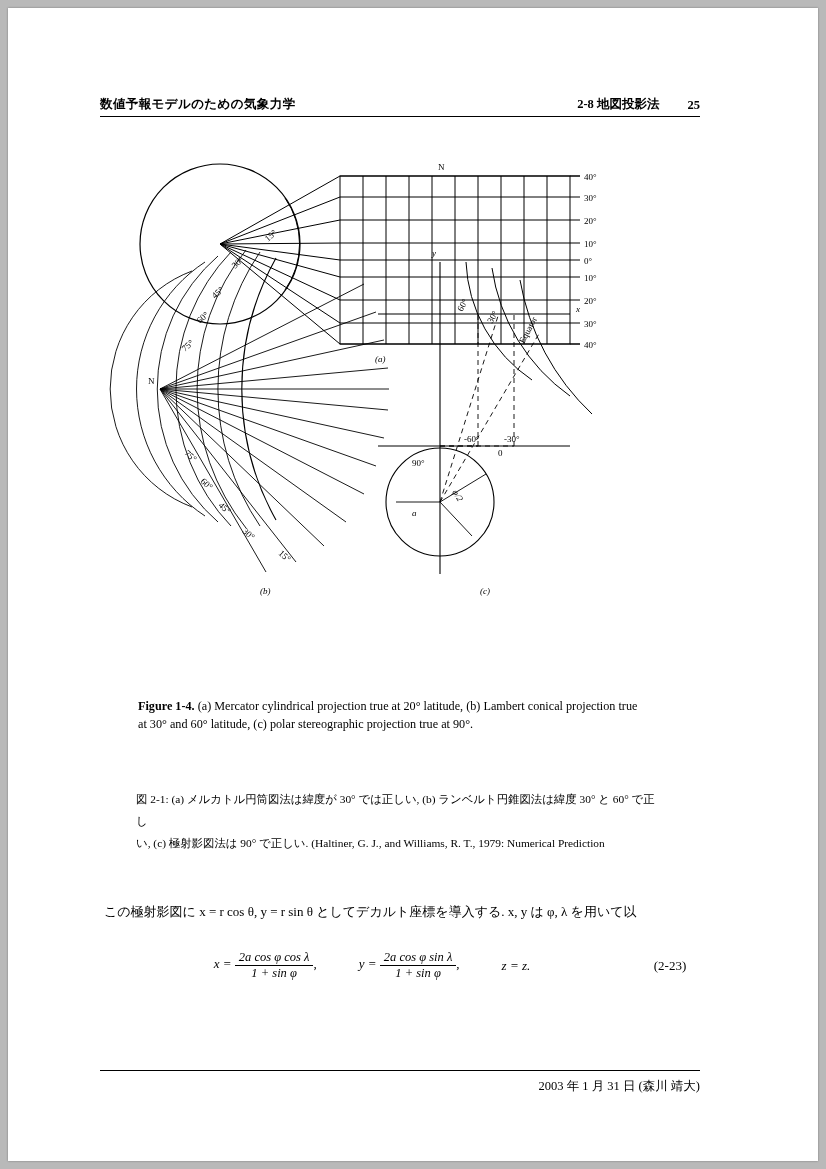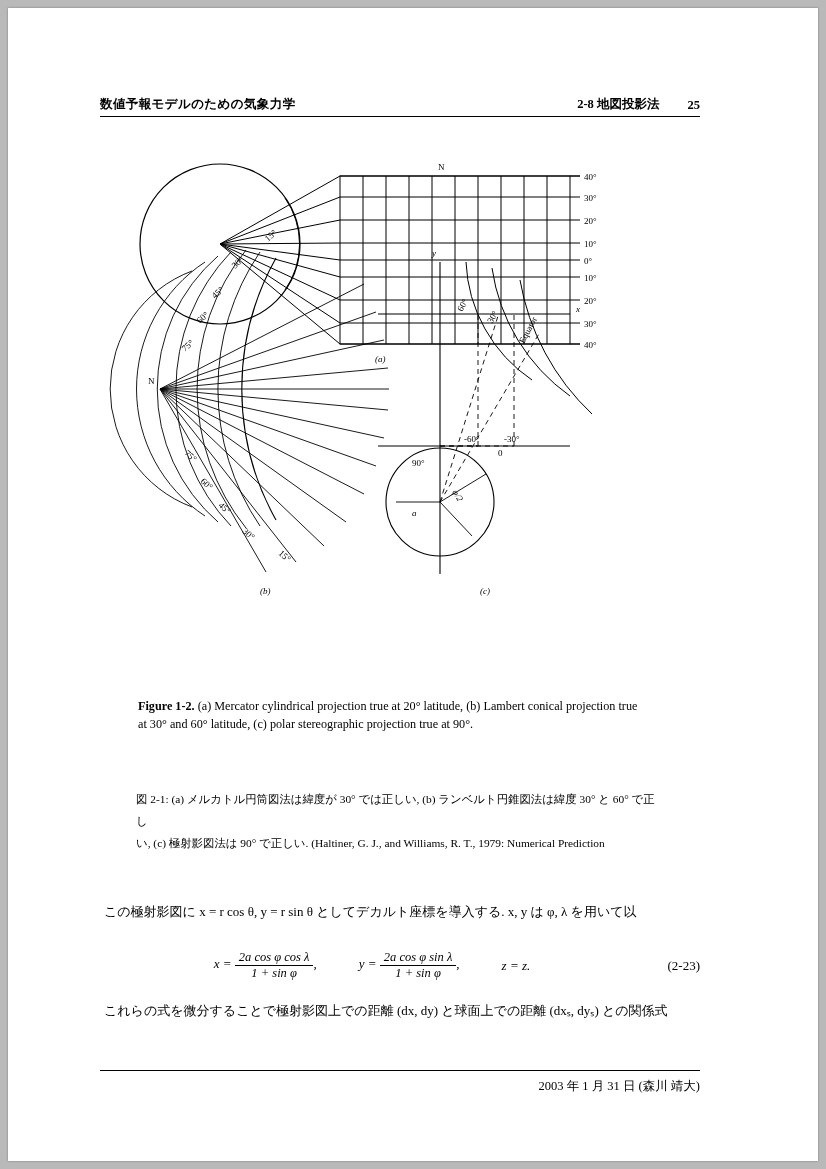--- a/index.html
+++ b/index.html
@@ -52,21 +52,21 @@
   .body1{
     position:absolute;left:96px;top:893px;width:596px;
     font-size:13px;line-height:1.75;color:#000;
   }
   .eqline{
     position:absolute;left:96px;top:942px;width:596px;
     font-size:13px;color:#000;
     display:flex;align-items:center;
   }
   .eqbox{flex:1;display:flex;justify-content:center;align-items:center;gap:42px;}
-  .eqno{width:60px;text-align:right;font-size:13px;}
+  .eqno{width:60px;text-align:center;font-size:13px;}
   .body2{
     position:absolute;left:96px;top:992px;width:600px;
     font-size:13px;line-height:1.75;color:#000;
   }
   .frac{display:inline-block;vertical-align:middle;text-align:center;font-style:italic;}
   .frac .num{display:block;padding:0 4px;font-size:12.5px;}
   .frac .den{display:block;border-top:1px solid #000;padding:0 4px;font-size:12.5px;}
   .it{font-style:italic;}
 </style>
 </head>
@@ -221,21 +221,21 @@
         <text x="312" y="332">90°</text>
         <text x="352" y="358" transform="rotate(58 352 358)" font-style="italic">φ/2</text>
         <text x="312" y="382" font-style="italic">a</text>
         <text x="398" y="322">0</text>
         <text x="380" y="460" font-style="italic">(c)</text>
       </g>
     </svg>
   </div>
 
   <div class="cap-en">
-    <b>Figure 1-2.</b><span> (a) Mercator cylindrical projection true at 20° latitude, (b) Lambert conical projection true at 30° and 60° latitude, (c) polar stereographic projection true at 90°.</span>
+    <b>Figure 1-4.</b><span> (a) Mercator cylindrical projection true at 20° latitude, (b) Lambert conical projection true at 30° and 60° latitude, (c) polar stereographic projection true at 90°.</span>
   </div>
 
   <div class="cap-jp">
     <div>図 2-1: (a) メルカトル円筒図法は緯度が 30° では正しい, (b) ランベルト円錐図法は緯度 30° と 60° で正し</div>
     <div>い, (c) 極射影図法は 90° で正しい. (Haltiner, G. J., and Williams, R. T., 1979: Numerical Prediction</div>
   </div>
 
   <div class="body1">
     <div>この極射影図に x = r cos θ, y = r sin θ としてデカルト座標を導入する. x, y は φ, λ を用いて以</div>
   </div>
@@ -254,18 +254,17 @@
         <span class="frac">
           <span class="num">2a cos φ sin λ</span>
           <span class="den">1 + sin φ</span>
         </span><span>,</span>
       </span>
       <span class="it">z = z.</span>
     </div>
     <div class="eqno">(2-23)</div>
   </div>
 
-  <div class="body2">これらの式を微分することで極射影図上での距離 (dx, dy) と球面上での距離 (dxₛ, dyₛ) との関係式</div>
 
   <div class="foot-rule"></div>
   <div class="foot">2003 年 1 月 31 日 (森川 靖大)</div>
 
 </div>
 
 </body></html>

